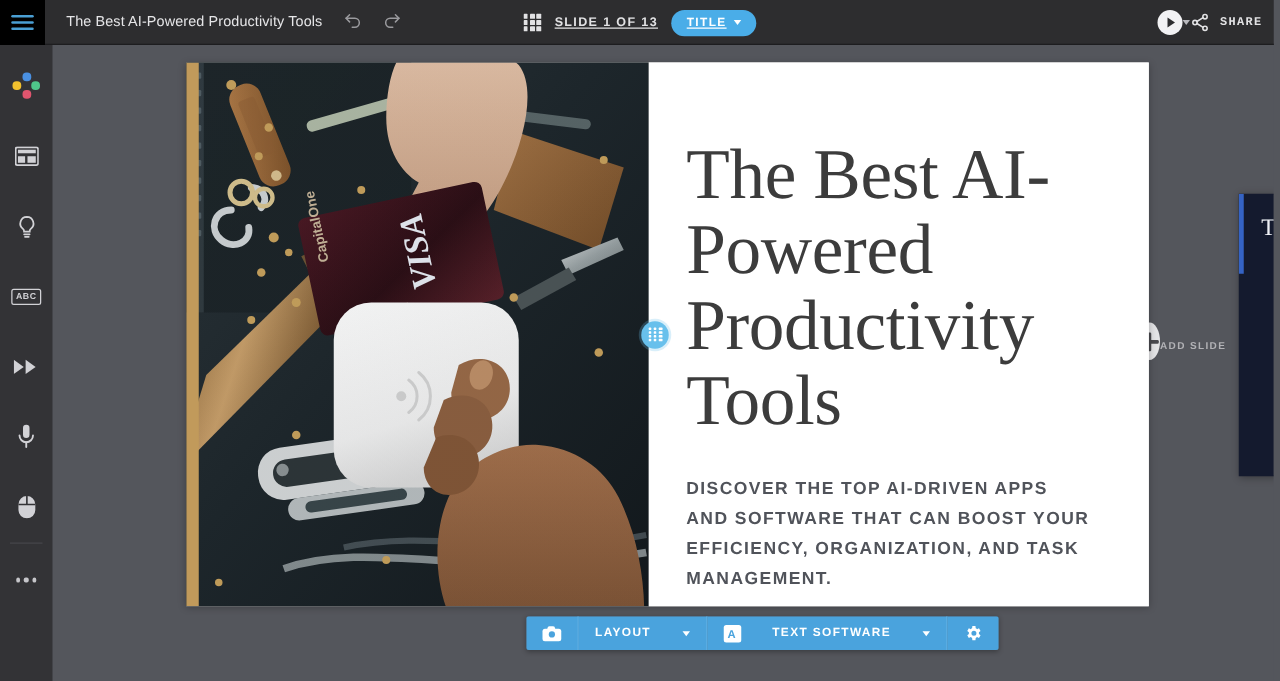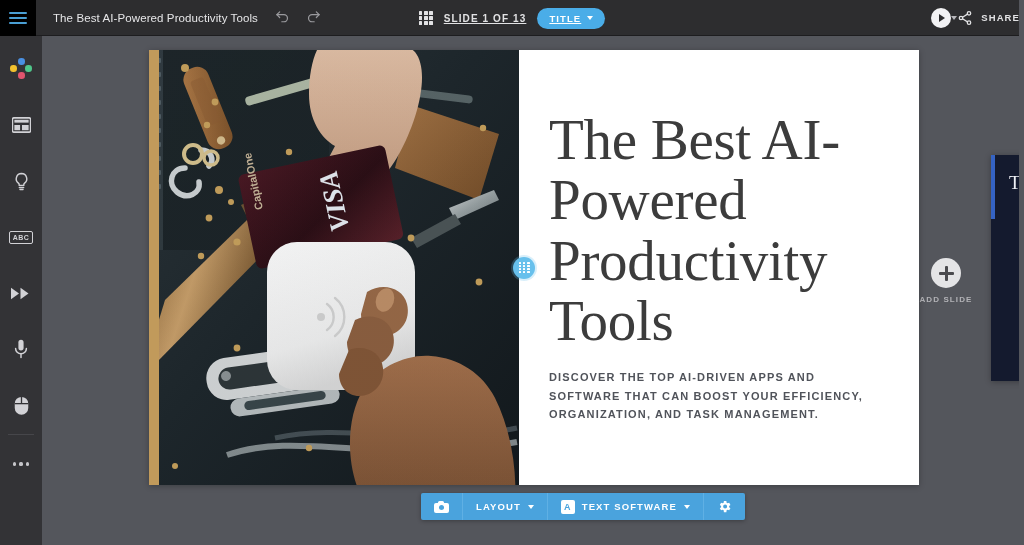--- a/index.html
+++ b/index.html
@@ -56,21 +56,22 @@
   }
   .title-pill {
     background: #4aade8; color: #fff; border-radius: 11px;
     height: 21px; padding: 0 12px; display: flex; align-items: center; gap: 6px;
     font-size: 9.5px; font-weight: bold; letter-spacing: 1.1px; cursor: pointer;
   }
   .caret { width: 0; height: 0; border-left: 3.5px solid transparent;
     border-right: 3.5px solid transparent; border-top: 4px solid currentColor; }
   .topbar-right {
     margin-left: auto; display: flex; align-items: center; gap: 0;
-    padding-right: 4px;
+    padding-right: 14px;
+    font-family: Liberation Mono, monospace;
   }
   .play-btn {
     width: 20px; height: 20px; border-radius: 50%; background: #f2f2f4;
     display: flex; align-items: center; justify-content: center; cursor: pointer;
   }
   .play-btn .tri {
     width: 0; height: 0; border-top: 4px solid transparent;
     border-bottom: 4px solid transparent; border-left: 6.5px solid #2d2d2f;
     margin-left: 2px;
   }
@@ -123,39 +124,39 @@
 
   .slide-text {
     flex: 1; padding: 60px 44px 0 30px; position: relative; background: #fff;
   }
   .slide-title {
     font-family: "Liberation Serif", serif;
     font-size: 57px; line-height: 1.06; color: #3c3c3c;
     font-weight: normal; letter-spacing: -.3px;
   }
   .slide-sub {
-    margin-top: 16px; font-size: 11px; font-weight: bold;
+    margin-top: 26px; font-size: 14px; font-weight: bold;
     line-height: 1.72; letter-spacing: 1.15px; color: #50535a;
   }
   .divider-handle {
     position: absolute; left: 364px; top: 50%; transform: translate(0,-50%);
     width: 22px; height: 22px; border-radius: 50%; background: #68c0ec;
     display: flex; align-items: center; justify-content: center;
     cursor: col-resize; z-index: 8; box-shadow: 0 0 0 2px rgba(104,192,236,.25);
   }
   .divider-handle .gi {
     width: 11px; height: 11px; display: grid;
     grid-template-columns: repeat(3,1fr); grid-template-rows: repeat(4,1fr); gap: 1.1px;
   }
   .divider-handle .gi span { background: #fff; border-radius: .5px; }
 
   
   .add-slide {
     position: absolute; left: 869px; top: 222px; width: 70px;
-    display: flex; flex-direction: column; align-items: center; cursor: pointer;
+    display: flex; flex-direction: row; align-items: center; cursor: pointer;
   }
   .add-circle {
     width: 30px; height: 30px; border-radius: 50%; background: #e4e4e6;
     display: flex; align-items: center; justify-content: center; position: relative;
   }
   .add-circle:before, .add-circle:after {
     content: ""; position: absolute; background: #4a4a4e; border-radius: 1px;
   }
   .add-circle:before { width: 15px; height: 3px; }
   .add-circle:after { width: 3px; height: 15px; }
@@ -180,21 +181,21 @@
   }
 
   
   .fmt-bar {
     position: absolute; left: 379px; top: 457px; height: 27px;
     display: flex; align-items: stretch; border-radius: 2px; overflow: hidden;
     box-shadow: 0 1px 4px rgba(0,0,0,.3); z-index: 20;
   }
   .fmt-btn {
     background: #4aa3dd; color: #fff; display: flex; align-items: center;
-    justify-content: center; gap: 7px; padding: 0 13px; cursor: pointer;
+    justify-content: center; gap: 25px; padding: 0 13px; cursor: pointer;
     border-right: 1px solid #5fb0e4; font-size: 9.5px; font-weight: bold;
     letter-spacing: 1.1px; white-space: nowrap;
   }
   .fmt-btn:last-child { border-right: none; }
   .sq-icon {
     width: 14px; height: 14px; border-radius: 2px; background: #fff;
     color: #4aa3dd; font-size: 9px; font-weight: bold;
     display: flex; align-items: center; justify-content: center;
   }
   .cam-icon { width: 15px; height: 12px; position: relative; }

